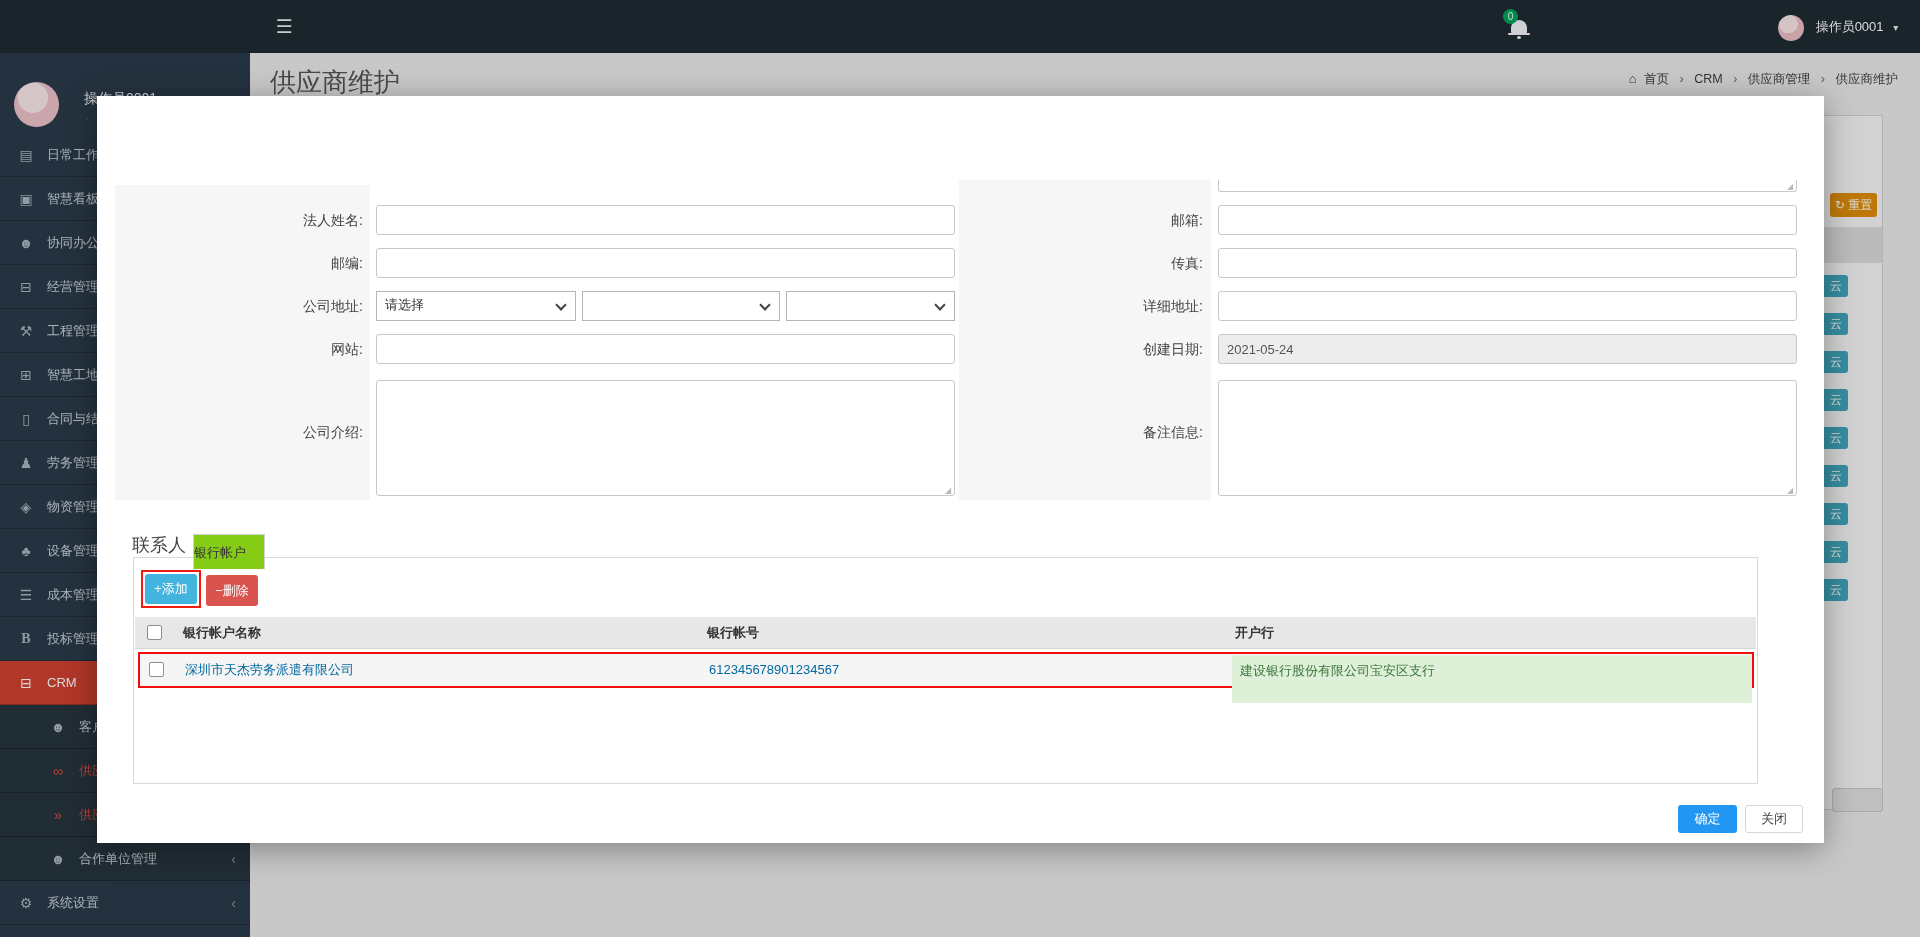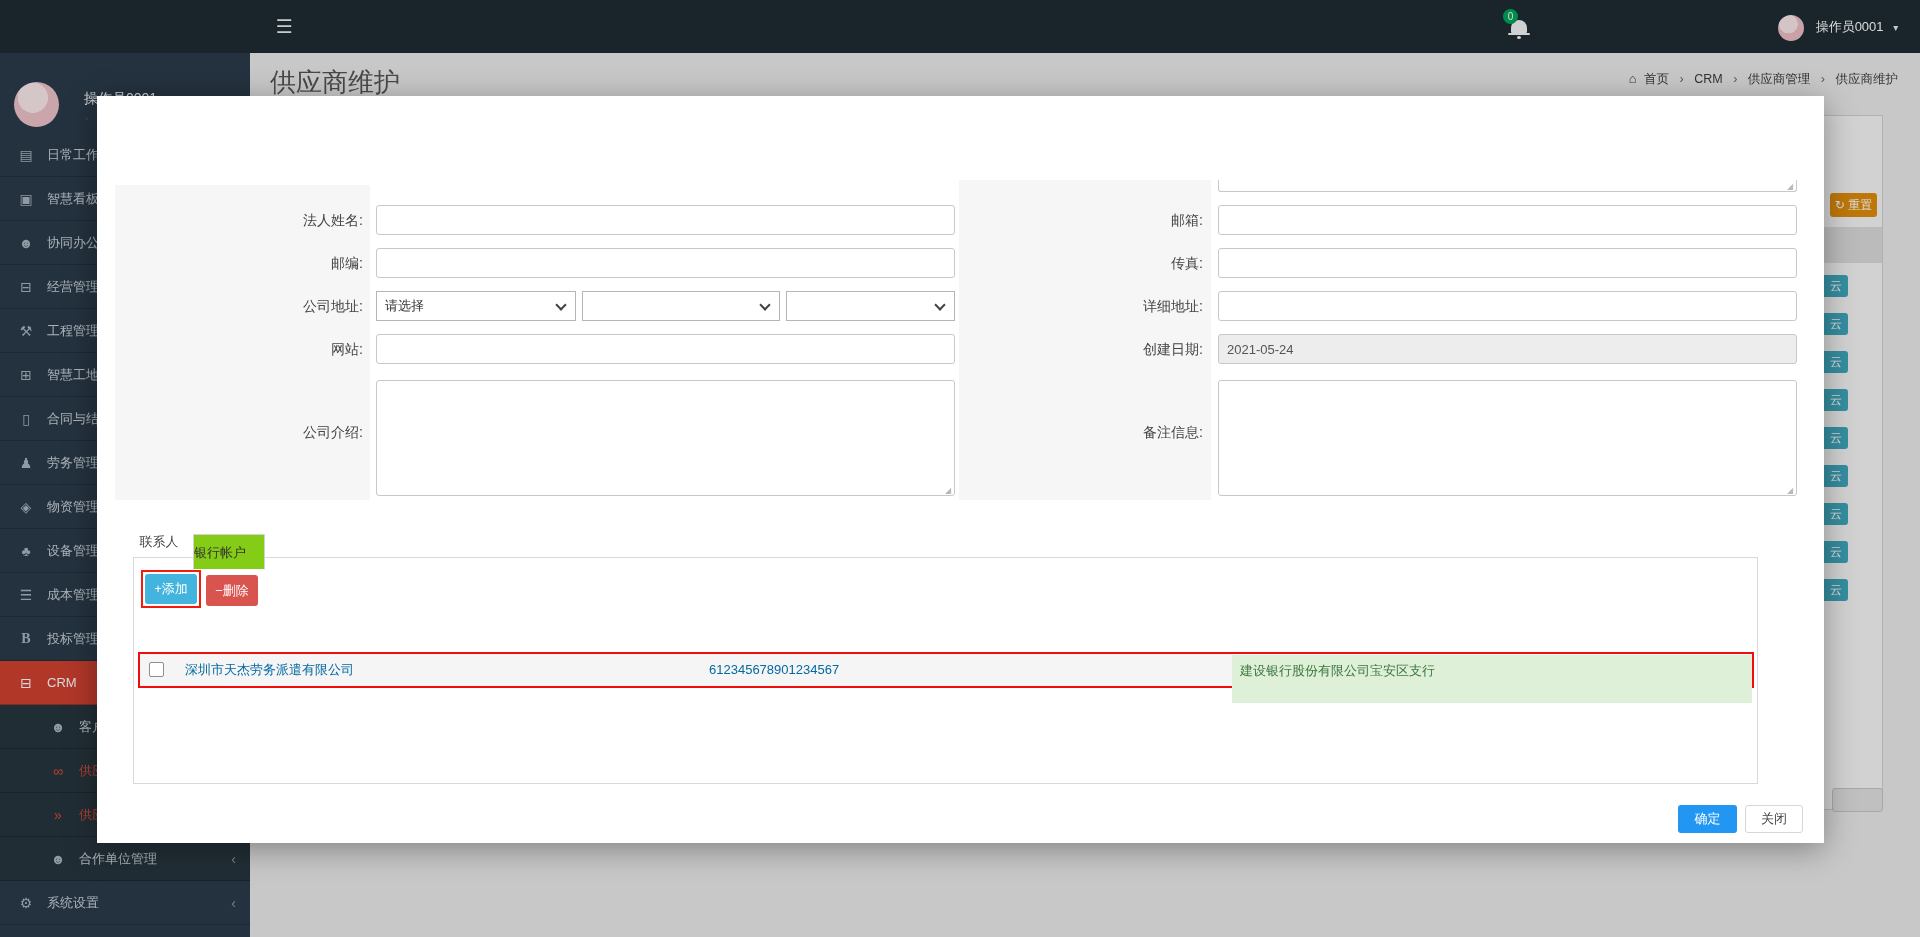--- a/index.html
+++ b/index.html
@@ -76,27 +76,27 @@
 
   .lblcol { position:absolute; background:#f6f6f6; }
   .flabel { position:absolute; font-size:14px; color:#444; text-align:right; height:16px; line-height:16px; }
   .finput { position:absolute; height:30px; border:1px solid #c8c8c8; border-radius:3px; background:#fff;
             font-size:13px; color:#333; padding:0 8px; font-family:inherit; }
   .finput[readonly] { background:#ededed; color:#555; }
   .ftext  { position:absolute; border:1px solid #c8c8c8; border-radius:3px; background:#fff; resize:none;
             font-size:13px; color:#333; padding:6px 8px; font-family:inherit; }
   .grip { position:absolute; font-size:8px; color:#b9b9b9; }
   .sel { position:absolute; height:30px; border:1px solid #b5b5b5; border-radius:0; background:#fff;
-         font-size:13px; color:#333; line-height:28px; padding:0 8px; cursor:pointer; }
+         font-size:13px; color:#333; line-height:28px; padding:0 8px; cursor:pointer;font-family:Liberation Mono, monospace; }
   .sel .sel-chev { position:absolute; right:10px; top:9px; width:8px; height:8px;
                    border-right:2px solid #444; border-bottom:2px solid #444; transform:rotate(45deg); }
   .frag { position:absolute; border-left:1px solid #c8c8c8; border-right:1px solid #c8c8c8;
           border-bottom:1px solid #c8c8c8; border-radius:0 0 3px 3px; background:#fff; }
 
-  .tab-plain { position:absolute; font-size:13px; color:#444; text-align:center; cursor:pointer; }
+  .tab-plain { position:absolute; font-size:18px; color:#444; text-align:center; cursor:pointer; }
   .tab-active { position:absolute; background:#84cc16; border:1px solid #d2d2d2; border-bottom:1px solid #fff;
                 font-size:13px; color:#333; text-align:left; cursor:pointer; z-index:2;margin-top:12px; }
   .tbl-container { position:absolute; border:1px solid #d9d9d9; background:#fff; }
 
   .btn-ring { position:absolute; border:2px solid #ef1c0f; }
   .btn-add { position:absolute; left:2px; top:2px; width:52px; height:30px; background:#43b4dd; border:none;
              color:#fff; font-size:13px; border-radius:3px; cursor:pointer; font-family:inherit; }
   .btn-del { position:absolute; width:52px; height:31px; background:#d9534f; border:none; color:#fff;
              font-size:13px; border-radius:3px; cursor:pointer; font-family:inherit; }
 
@@ -294,20 +294,26 @@
     <div class="tab-plain" style="left:33px;top:437px;width:58px;height:24px">联系人</div>
     <div class="tab-active" style="left:96px;top:426px;width:72px;height:36px;line-height:35px">银行帐户</div>
 
     <div class="tbl-container" style="left:36px;top:461px;width:1625px;height:227px"></div>
 
     <div class="btn-ring" style="left:44px;top:474px;width:60px;height:38px">
       <button class="btn-add">+添加</button>
     </div>
     <button class="btn-del" style="left:109px;top:479px">−删除</button>
 
+    <div class="tbl-head" style="left:38px;top:521px;width:1621px;height:32px">
+      <span class="cb" style="left:12px;top:8px"></span>
+      <span class="th-txt" style="left:48px">银行帐户名称</span>
+      <span class="th-txt" style="left:572px">银行帐号</span>
+      <span class="th-txt" style="left:1100px">开户行</span>
+    </div>
 
     <div class="data-row" style="left:41px;top:556px;width:1616px;height:36px">
       <span class="cb" style="left:9px;top:8px"></span>
       <span class="td-txt" style="left:45px">深圳市天杰劳务派遣有限公司</span>
       <span class="td-txt" style="left:569px">612345678901234567</span>
       <div class="green-cell" style="left:1092px;width:520px">
         <span class="td-txt">建设银行股份有限公司宝安区支行</span>
       </div>
     </div>
 

